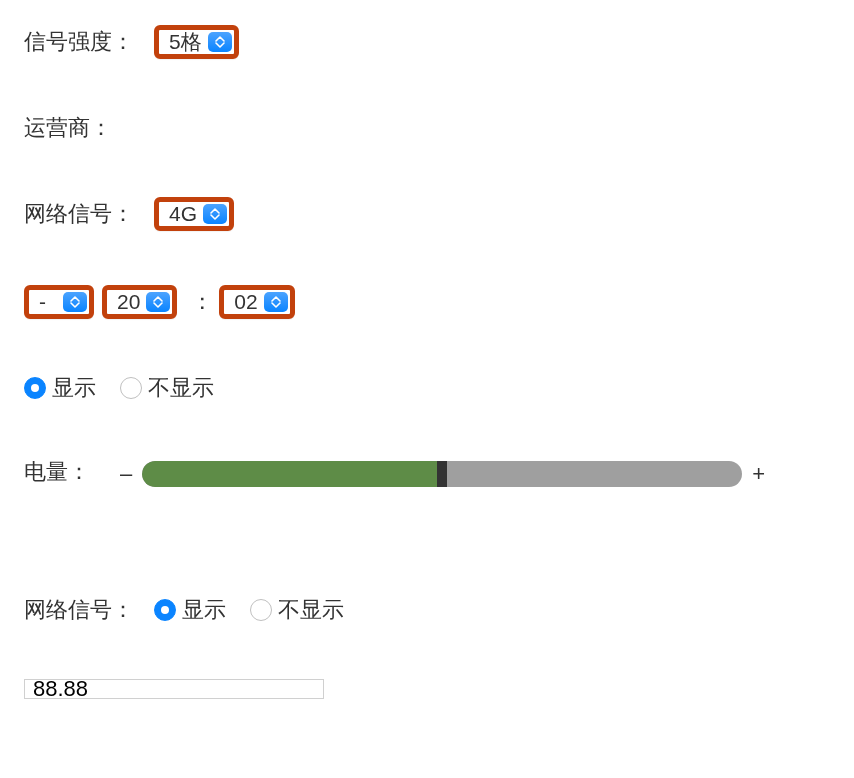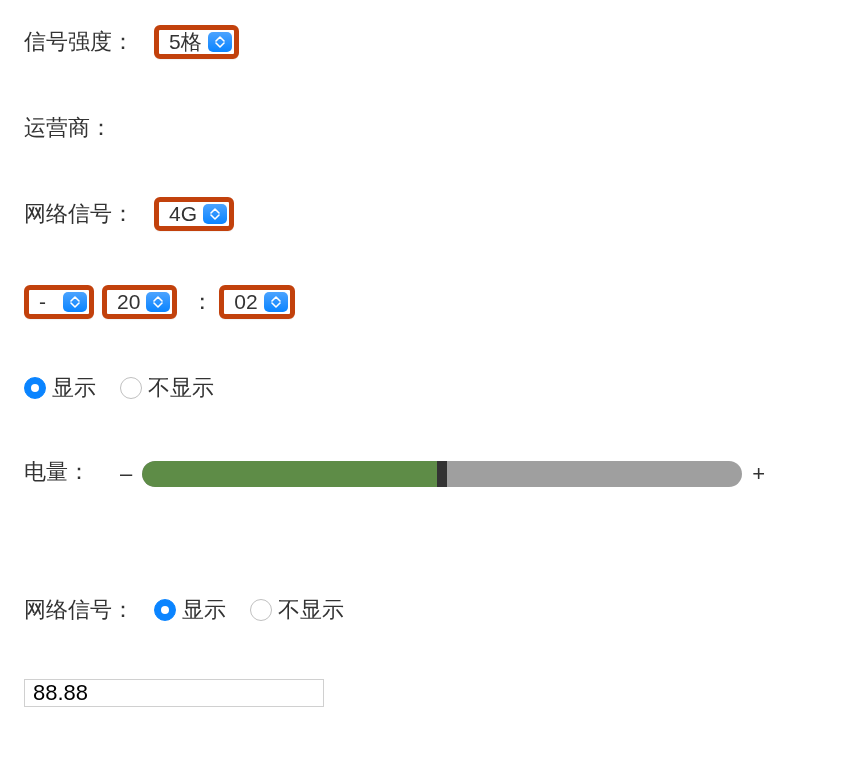--- a/index.html
+++ b/index.html
@@ -123,21 +123,21 @@
     }
     .slider-thumb {
       position: absolute;
       left: calc(50% - 5px);
       top: 0;
       bottom: 0;
       width: 10px;
       background: #333;
     }
     .text-input {
-      height: 28px;
+      height: 20px;
       border: 1px solid #d0d0d0;
       padding: 0 8px;
       font-size: 22px;
       width: 300px;
       background: #fff;
     }
   </style>
 </head>
 <body>
 

